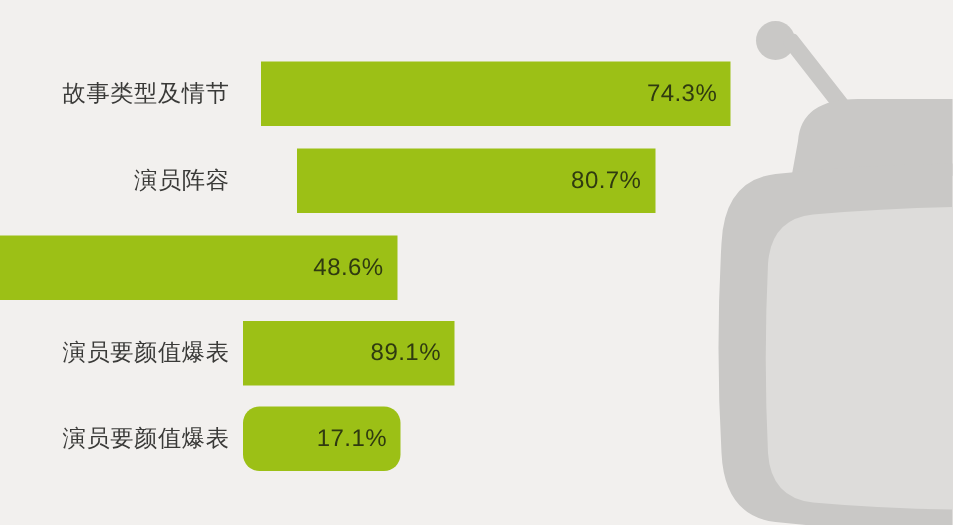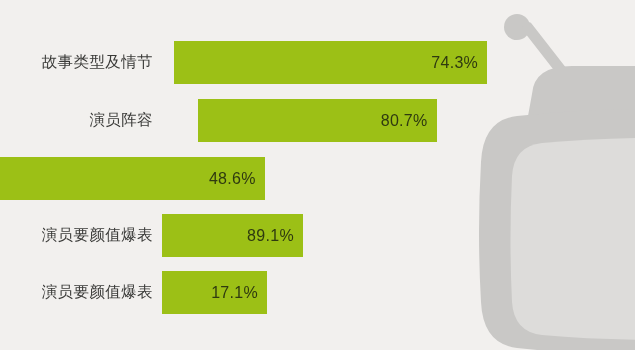--- a/index.html
+++ b/index.html
@@ -140,20 +140,20 @@
       <div class="bar-track">
         <div class="bar-fill" style="width:29.8%;">
           <span class="bar-value">89.1%</span>
         </div>
       </div>
     </div>
 
     <div class="bar-row" style="top:271px; height:43px;">
       <div class="bar-label">演员要颜值爆表</div>
       <div class="bar-track">
-        <div class="bar-fill" style="width:22.2%;">
+        <div class="bar-fill" style="width:22.2%;border-radius:11px;">
           <span class="bar-value">17.1%</span>
         </div>
       </div>
     </div>
 
   </div>
 </div>
 
 </body></html>

